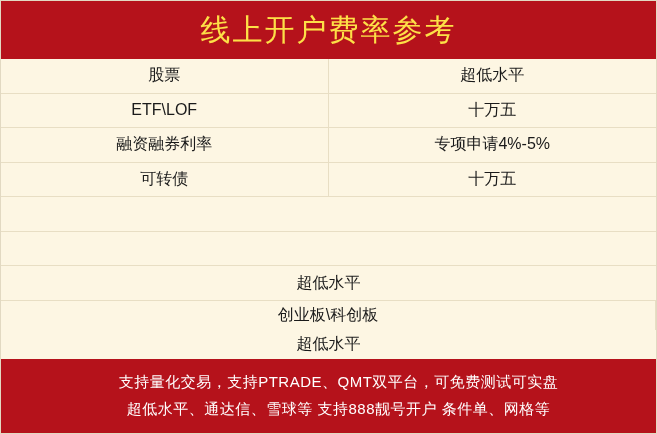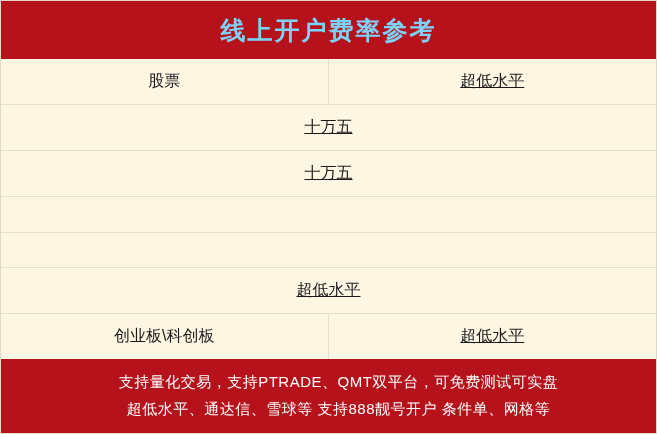--- a/index.html
+++ b/index.html
@@ -17,60 +17,60 @@
     width: 657px;
     height: 434px;
     box-sizing: border-box;
     background: #fdf6e3;
     display: flex;
     flex-direction: column;
     border: 1px solid #e2d9c2;
   }
   .title-bar {
     background: #b5121b;
-    color: #7dd3fc;
+    color: #fde047;
     text-align: center;
-    font-size: 25px;
-    font-weight: bold;
+    font-size: 30px;
+    font-weight: normal;
     letter-spacing: 2px;
     line-height: 58px;
     height: 58px;
     flex: 0 0 58px;
   }
   .table {
     flex: 1 1 auto;
     display: flex;
     flex-direction: column;
     background: #fdf6e3;
   }
   .row {
     flex: 1 1 0;
     display: flex;
     border-bottom: 1px solid #e8dec4;
     align-items: stretch;
   }
   .row:last-child {
     border-bottom: none;
+    flex-direction: column;
   }
   .cell {
     display: flex;
     align-items: center;
     justify-content: center;
     font-size: 16px;
     color: #1a1a1a;
     box-sizing: border-box;
-    padding: 12px 6px;
+    padding: 4px 6px;
   }
   .cell-label {
     flex: 0 0 50%;
     border-right: 1px solid #e8dec4;
   }
   .cell-value {
     flex: 1 1 auto;
-    text-decoration: underline;
   }
   .footer {
     flex: 0 0 74px;
     background: #b5121b;
     color: #ffffff;
     display: flex;
     flex-direction: column;
     align-items: center;
     justify-content: center;
     gap: 8px;
@@ -90,25 +90,31 @@
   <div class="title-bar">线上开户费率参考</div>
 
   <div class="table">
 
     <div class="row">
       <div class="cell cell-label">股票</div>
       <div class="cell cell-value">超低水平</div>
     </div>
 
     <div class="row">
+      <div class="cell cell-label">ETF\LOF</div>
       <div class="cell cell-value">十万五</div>
     </div>
 
+    <div class="row">
+      <div class="cell cell-label">融资融券利率</div>
+      <div class="cell cell-value">专项申请4%-5%</div>
+    </div>
 
     <div class="row">
+      <div class="cell cell-label">可转债</div>
       <div class="cell cell-value">十万五</div>
     </div>
 
     <div class="row">
     </div>
 
     <div class="row">
     </div>
 
     <div class="row">

